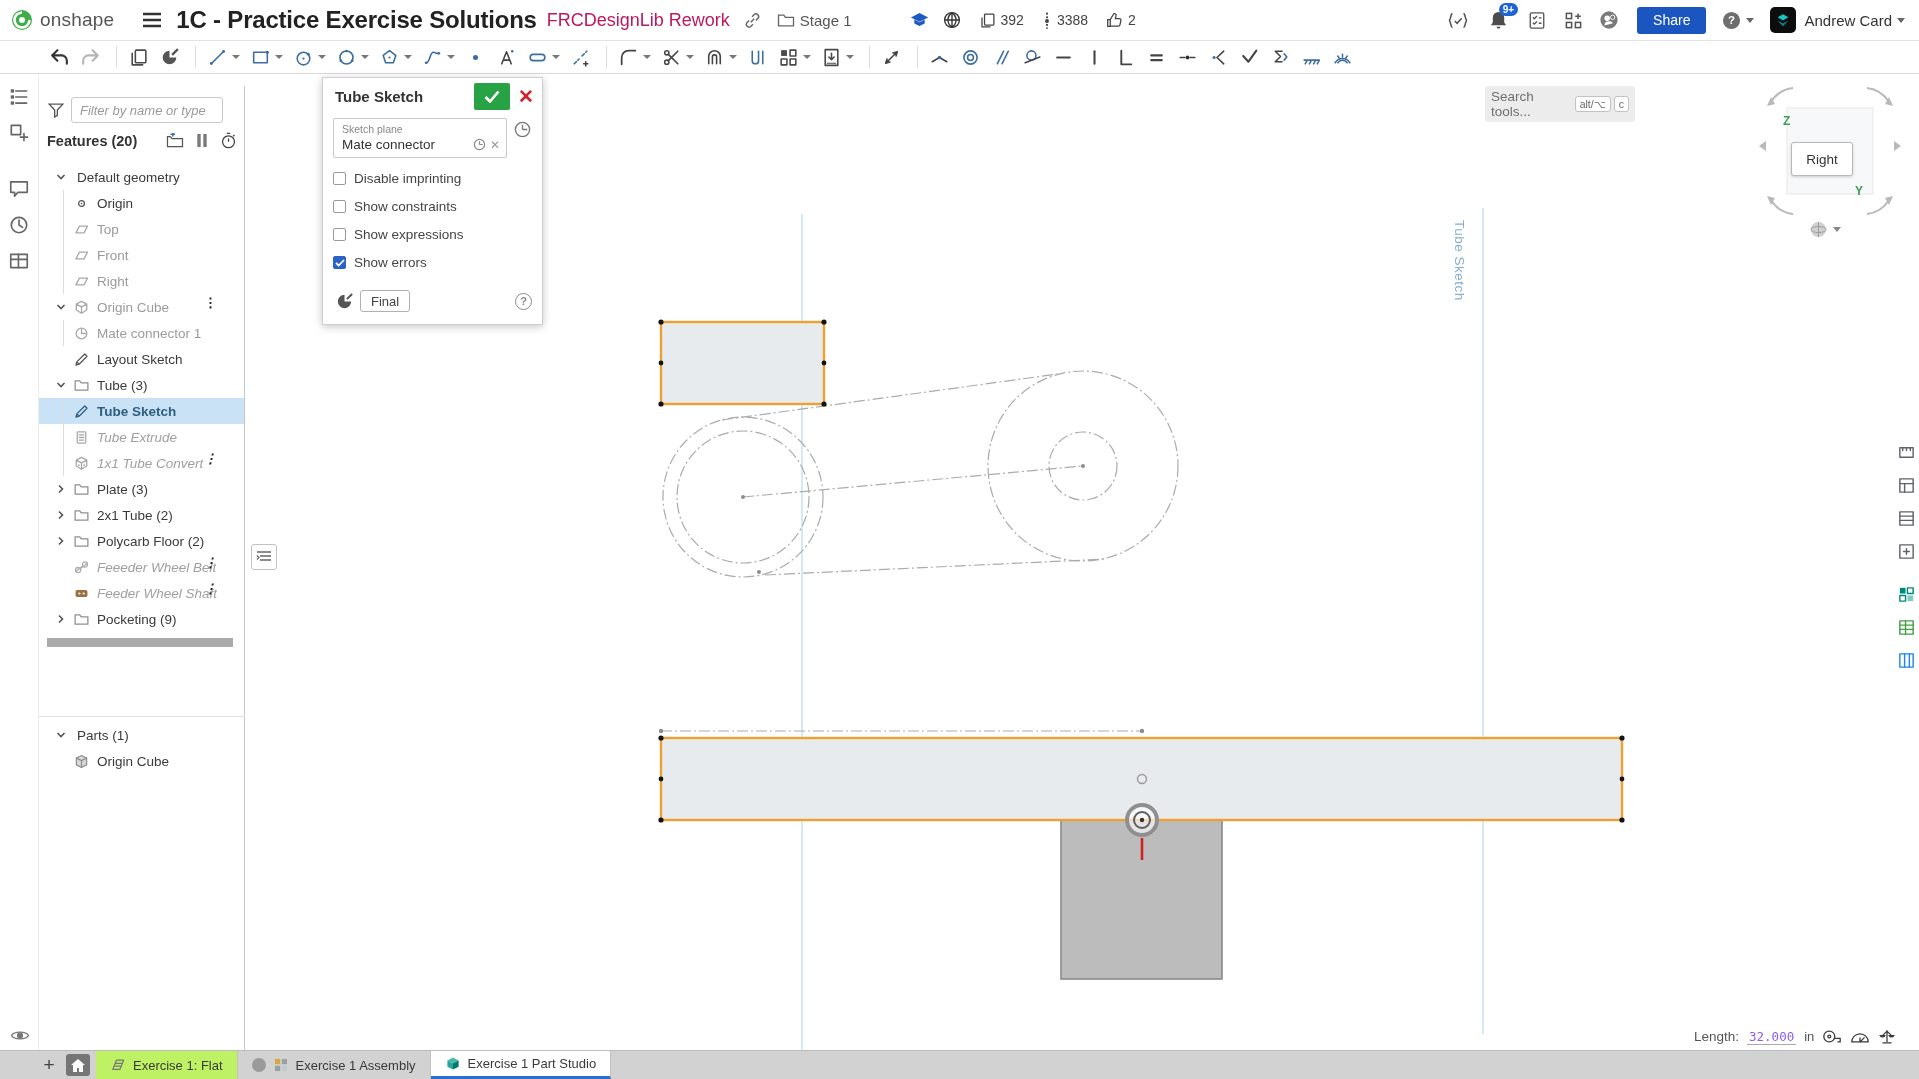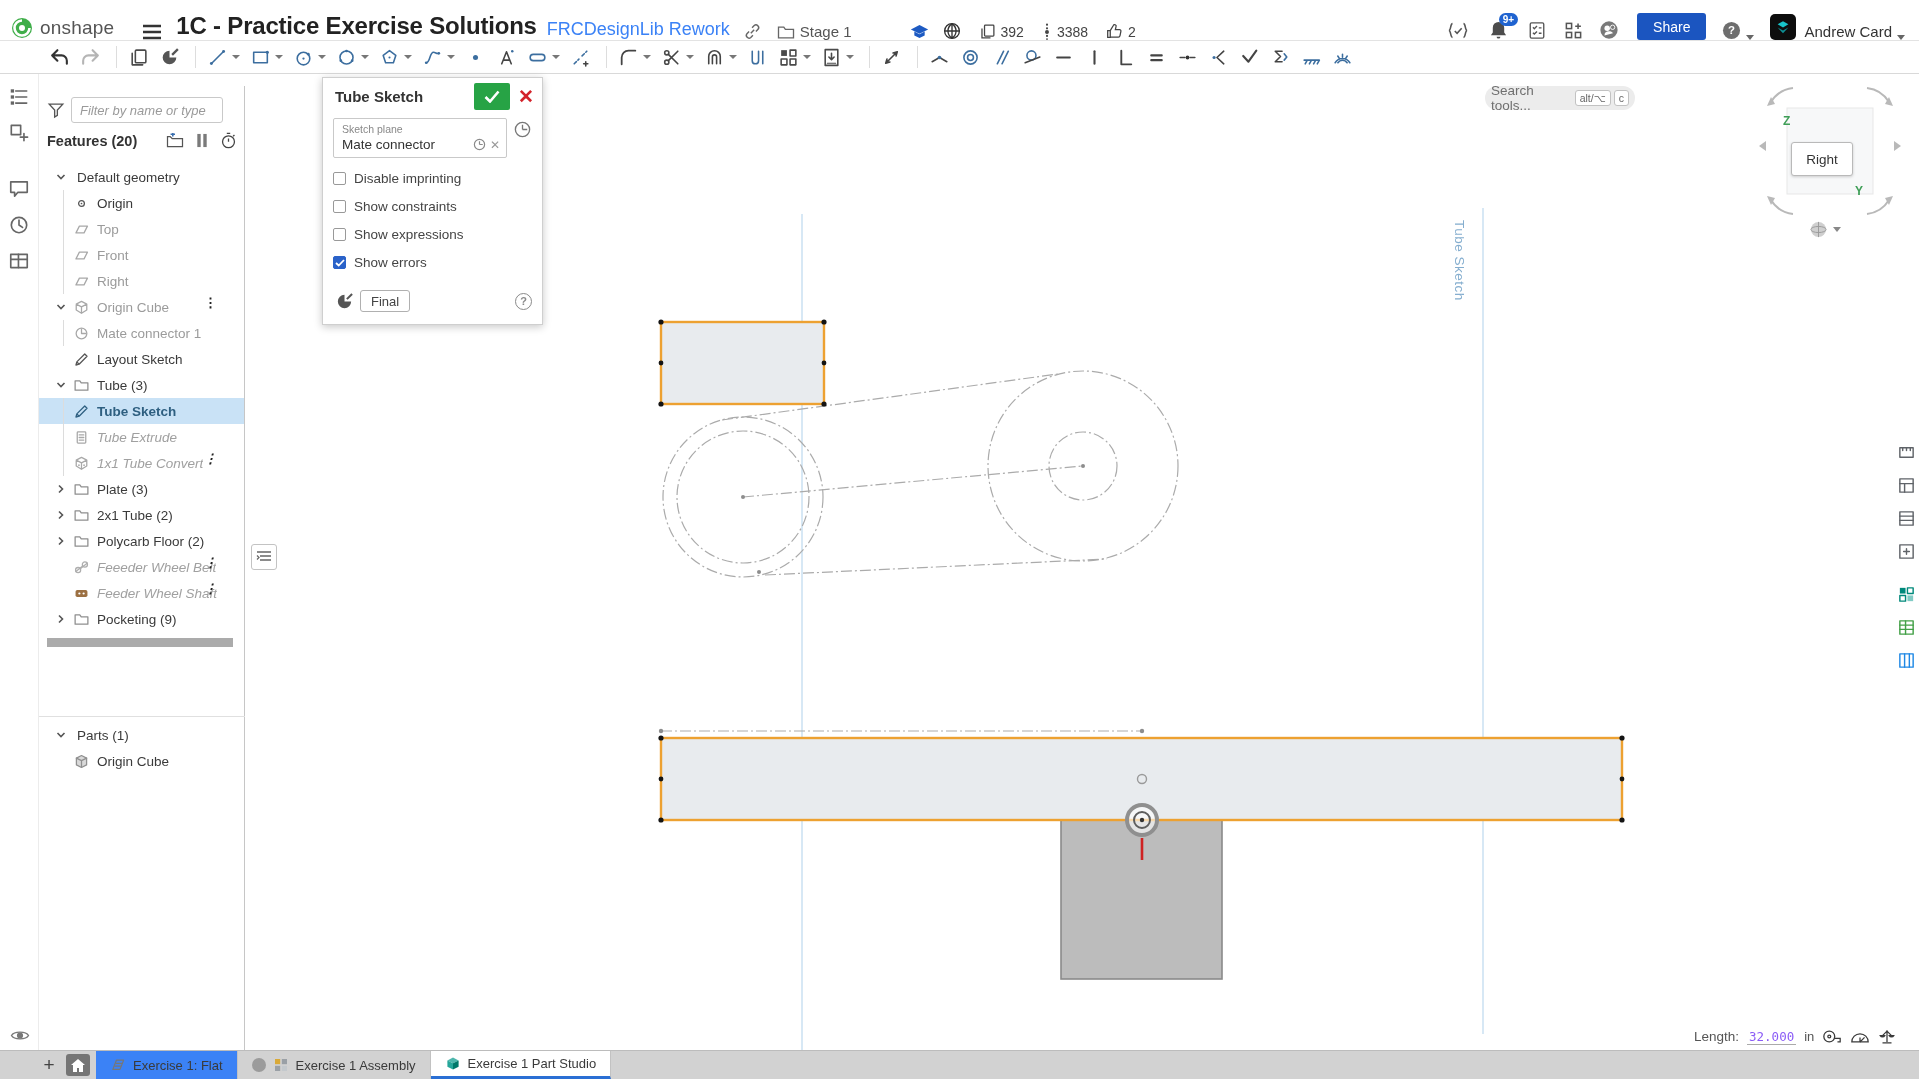--- a/index.html
+++ b/index.html
@@ -3,26 +3,26 @@
 <meta charset="utf-8">
 <style>
   * { box-sizing: border-box; margin:0; padding:0; }
   html,body { width:1919px; height:1079px; overflow:hidden; background:#fff;
     font-family:"Liberation Sans", sans-serif; color:#333; }
   .abs { position:absolute; }
   svg { display:block; }
 
   
   #topbar { position:absolute; left:0; top:0; width:1919px; height:41px; background:#fff;
-    border-bottom:1px solid #e3e3e3; display:flex; align-items:flex-end; z-index:30; }
+    border-bottom:1px solid #e3e3e3; display:flex; align-items:center; z-index:30; }
   #logo { display:flex; align-items:center; gap:6px; margin-left:10px; }
   #logo .logoword { font-size:19px; color:#555; letter-spacing:.2px; }
   #hamburger { margin-left:28px; cursor:pointer; }
   #doc-title { margin-left:14px; font-size:24px; font-weight:bold; color:#222; letter-spacing:-.2px; white-space:nowrap; }
-  #doc-subtitle { margin-left:10px; font-size:18px; color:#3b82f6; white-space:nowrap; }
+  #doc-subtitle { margin-left:10px; font-size:18px; color:#be185d; white-space:nowrap; }
   .tb-ic { color:#555; display:inline-flex; align-items:center; }
   .stat { font-size:14px; color:#444; margin-left:5px; }
   #share-btn { background:#1b55c0; color:#fff; font-size:14px; border:none; border-radius:3px;
     height:27px; padding:0 16px; margin-left:18px; cursor:pointer; }
   #user-name { font-size:15px; color:#333; margin-left:8px; }
   .caret { width:0; height:0; border-left:4px solid transparent; border-right:4px solid transparent;
     border-top:5px solid #666; display:inline-block; margin-left:5px; }
   #bell-wrap { position:relative; }
   #bell-badge { position:absolute; top:-7px; right:-10px; background:#1f63d0; color:#fff; font-size:10px;
     border-radius:8px; padding:1px 4px; font-weight:bold; }
@@ -31,22 +31,22 @@
 
   
   #toolbar { position:absolute; left:0; top:41px; width:1919px; height:33px; background:#fff;
     border-bottom:1px solid #d9d9d9; display:flex; align-items:center; z-index:25; }
   #toolbar-icons { display:flex; align-items:center; margin-left:46px; }
   .tool { display:flex; align-items:center; margin-right:4px; padding:2px 3px; border-radius:3px; cursor:pointer; }
   .tool svg { width:21px; height:21px; }
   .tool .dd { width:0; height:0; border-left:4px solid transparent; border-right:4px solid transparent;
     border-top:4px solid #777; margin-left:4px; }
   .tdiv { width:1px; height:22px; background:#ddd; margin:0 8px; }
-  #search-tools { position:absolute; left:1485px; top:45px; width:150px; height:24px; background:#ececec;
-    border-radius:12px; display:flex; align-items:center; padding:8px 6px; cursor:text; }
+  #search-tools { position:absolute; left:1485px; top:45px; width:150px; height:36px; background:#ececec;
+    border-radius:3px; display:flex; align-items:center; padding:8px 6px; cursor:text; }
   #search-tools .ph { color:#6f6f6f; font-size:13.5px; flex:1; }
   kbd { font-family:"Liberation Sans",sans-serif; font-size:10.5px; color:#666; background:#fff;
     border:1px solid #c2c2c2; border-radius:3px; padding:1px 4px; margin-left:3px; }
 
   
   #leftstrip { position:absolute; left:0; top:74px; width:39px; height:976px; background:#fff;
     border-right:1px solid #ececec; z-index:20; }
   .strip-ic { position:absolute; left:8px; width:22px; height:22px; color:#666; cursor:pointer; }
   .strip-ic svg { width:22px; height:22px; }
 
@@ -139,21 +139,21 @@
 
   
   #tabbar { position:absolute; left:0; top:1050px; width:1919px; height:29px; background:#d2d2d2;
     border-top:1px solid #bcbcbc; display:flex; align-items:stretch; z-index:30; }
   #tab-add { width:30px; margin-left:34px; display:flex; align-items:center; justify-content:center;
     font-size:19px; color:#444; cursor:pointer; }
   #tab-home { width:24px; height:22px; margin:3px 6px 0 2px; background:#757575; border-radius:3px;
     display:flex; align-items:center; justify-content:center; cursor:pointer; }
   .dtab { display:flex; align-items:center; padding:0 14px; font-size:13px; color:#3a3a3a;
     border-right:1px solid #c2c2c2; cursor:pointer; gap:7px; white-space:nowrap; }
-  .dtab.white { background:#3b82f6; }
+  .dtab.white { background:#bef264; }
   .dtab.active { background:#fff; border-bottom:3px solid #2a6fd4; }
   .tab-badge { width:14px; height:14px; border-radius:50%; background:#9b9b9b; flex:none; }
 </style>
 </head>
 <body>
 
 <header id="topbar">
   <div id="logo">
     <svg width="24" height="24" viewBox="0 0 24 24">
       <circle cx="12" cy="12" r="10" fill="#3fae49"></circle>

